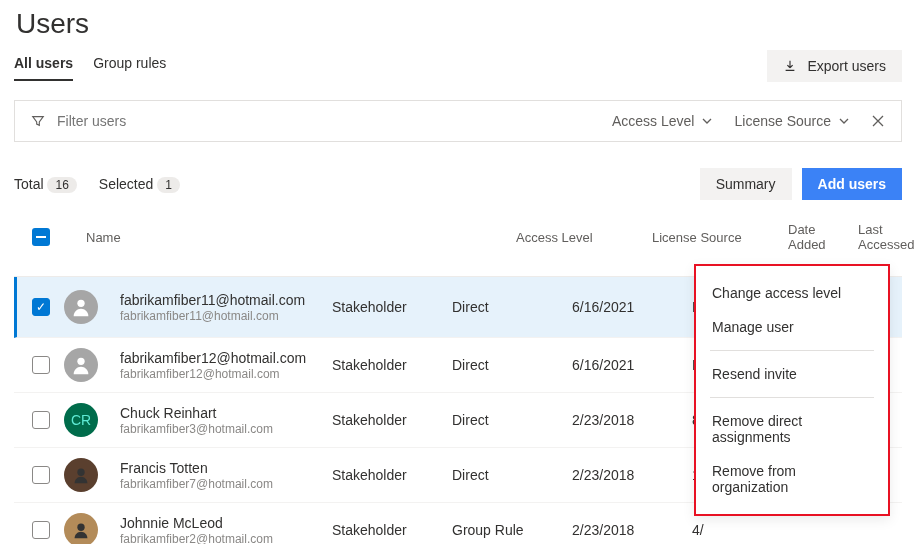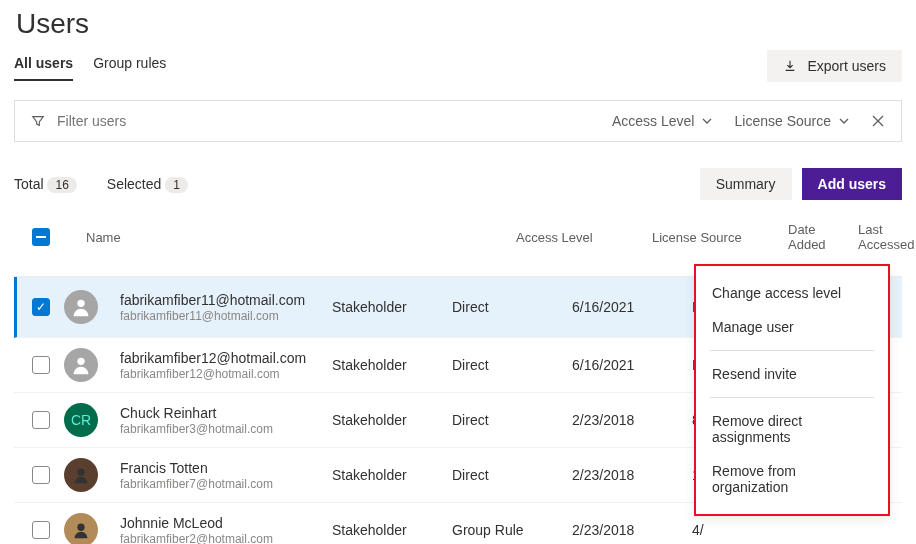--- a/index.html
+++ b/index.html
@@ -61,37 +61,37 @@
   .dropdown-label { display: flex; align-items: center; gap: 8px; cursor: pointer; }
   .chev { width: 10px; height: 10px; }
   .close-x { width: 14px; height: 14px; cursor: pointer; color: #605e5c;}
 
   .meta-row {
     display: flex;
     align-items: center;
     justify-content: space-between;
     margin-bottom: 14px;
   }
-  .meta-left { display: flex; align-items: center; gap: 30px; font-size: 14px; }
+  .meta-left { display: flex; align-items: center; gap: 22px; font-size: 14px; }
   .pill {
     background: #edebe9;
     border-radius: 9px;
     padding: 1px 8px;
     font-size: 12px;
     color: #323130;
   }
   .meta-right { display: flex; gap: 10px; }
   .btn {
     padding: 8px 16px;
     font-size: 14px;
     cursor: pointer;
     border: none;
   }
   .btn-secondary { background: #f3f2f1; color: #323130; }
-  .btn-primary { background: #4c1d95; color: #fff; font-weight: 600;}
+  .btn-primary { background: #3b82f6; color: #fff; font-weight: 600;}
 
   .table-wrap { position: relative; }
   .thead, .trow {
     display: grid;
     grid-template-columns: 46px 48px 220px 120px 120px 120px 1fr 40px;
     align-items: center;
   }
   .thead {
     padding: 8px 4px;
     color: #605e5c;

